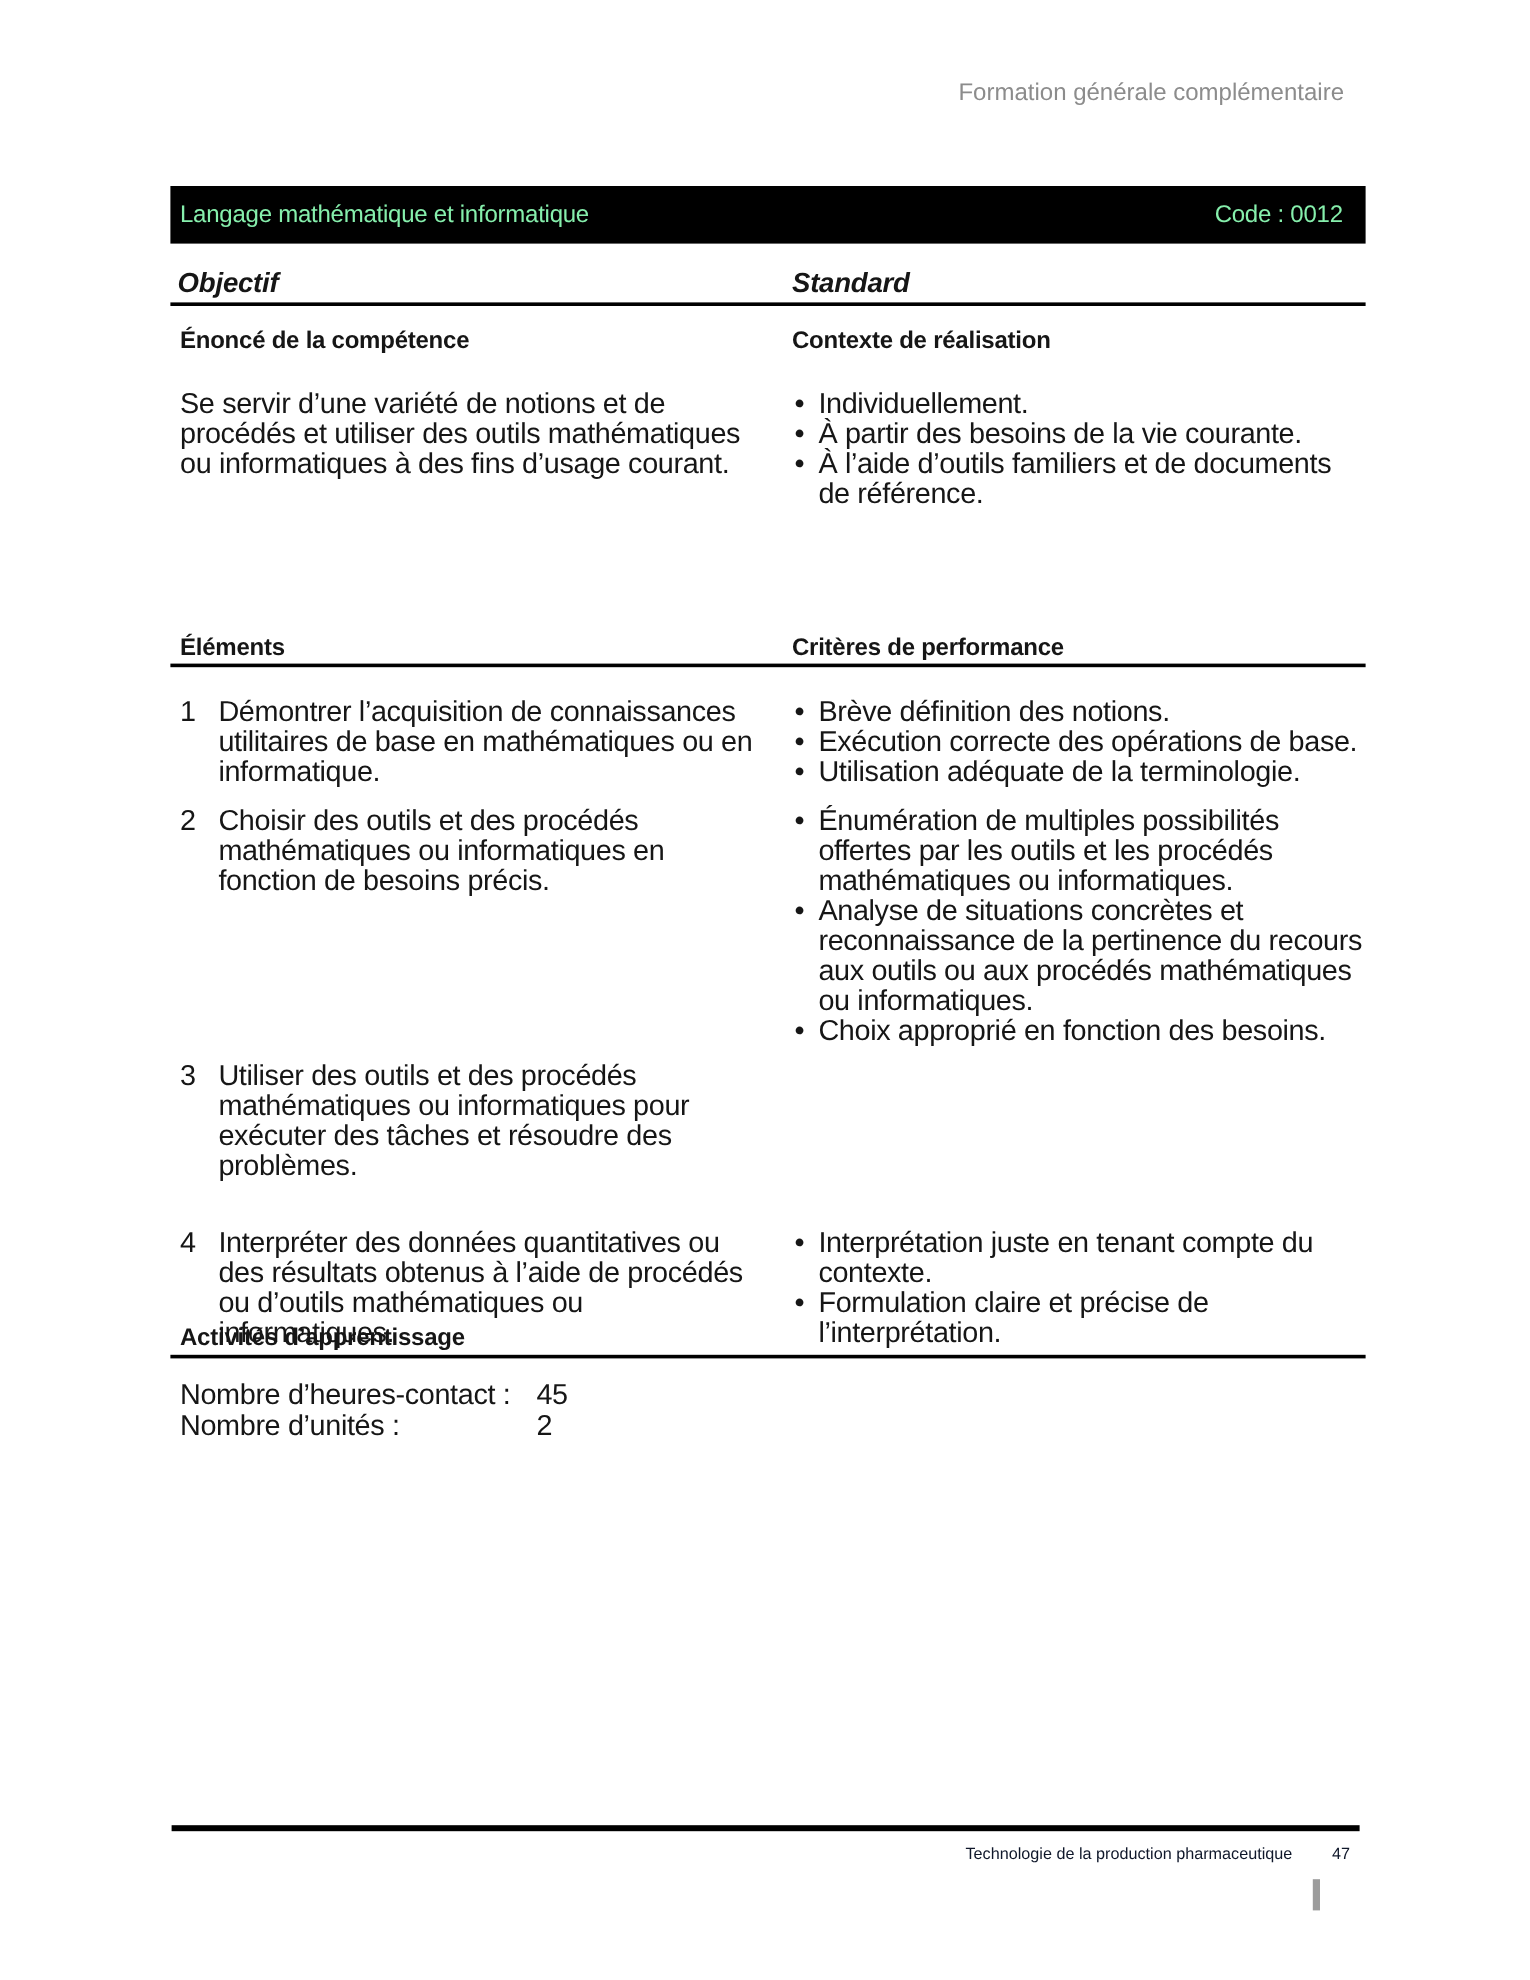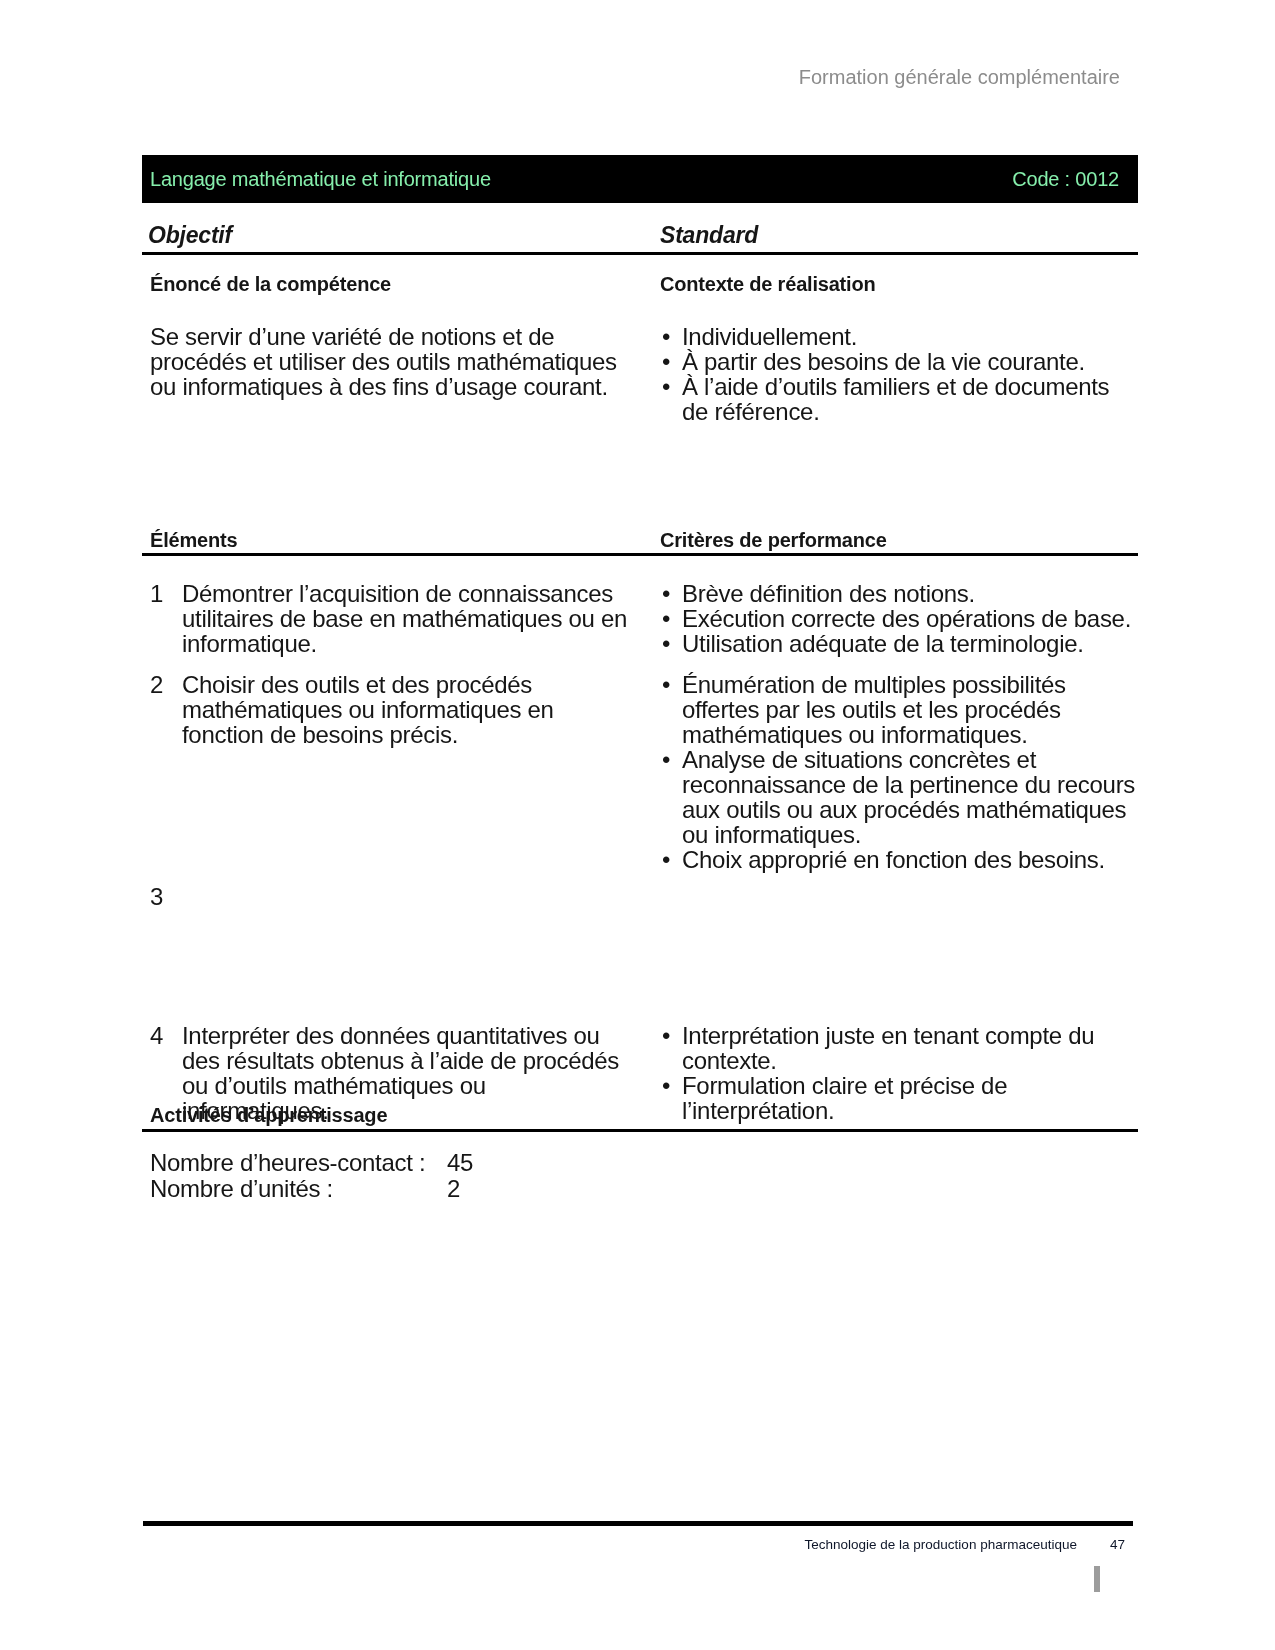--- a/index.html
+++ b/index.html
@@ -124,20 +124,21 @@
     <ul class="blist txt">
       <li>Énumération de multiples possibilités offertes par les outils et les procédés mathématiques ou informatiques.</li>
       <li>Analyse de situations concrètes et reconnaissance de la pertinence du recours aux outils ou aux procédés mathématiques ou informatiques.</li>
       <li>Choix approprié en fonction des besoins.</li>
     </ul>
   </div>
 
   <div class="row2 r-item3">
     <div class="cl item txt">
       <span class="inum">3</span>
+      <span class="ibody">Utiliser des outils et des procédés mathématiques ou informatiques pour exécuter des tâches et résoudre des problèmes.</span>
     </div>
   </div>
 
   <div class="row2 r-item4">
     <div class="cl item txt">
       <span class="inum">4</span>
       <span class="ibody">Interpréter des données quantitatives ou des résultats obtenus à l’aide de procédés ou d’outils mathématiques ou informatiques.</span>
     </div>
     <ul class="blist txt">
       <li>Interprétation juste en tenant compte du contexte.</li>

